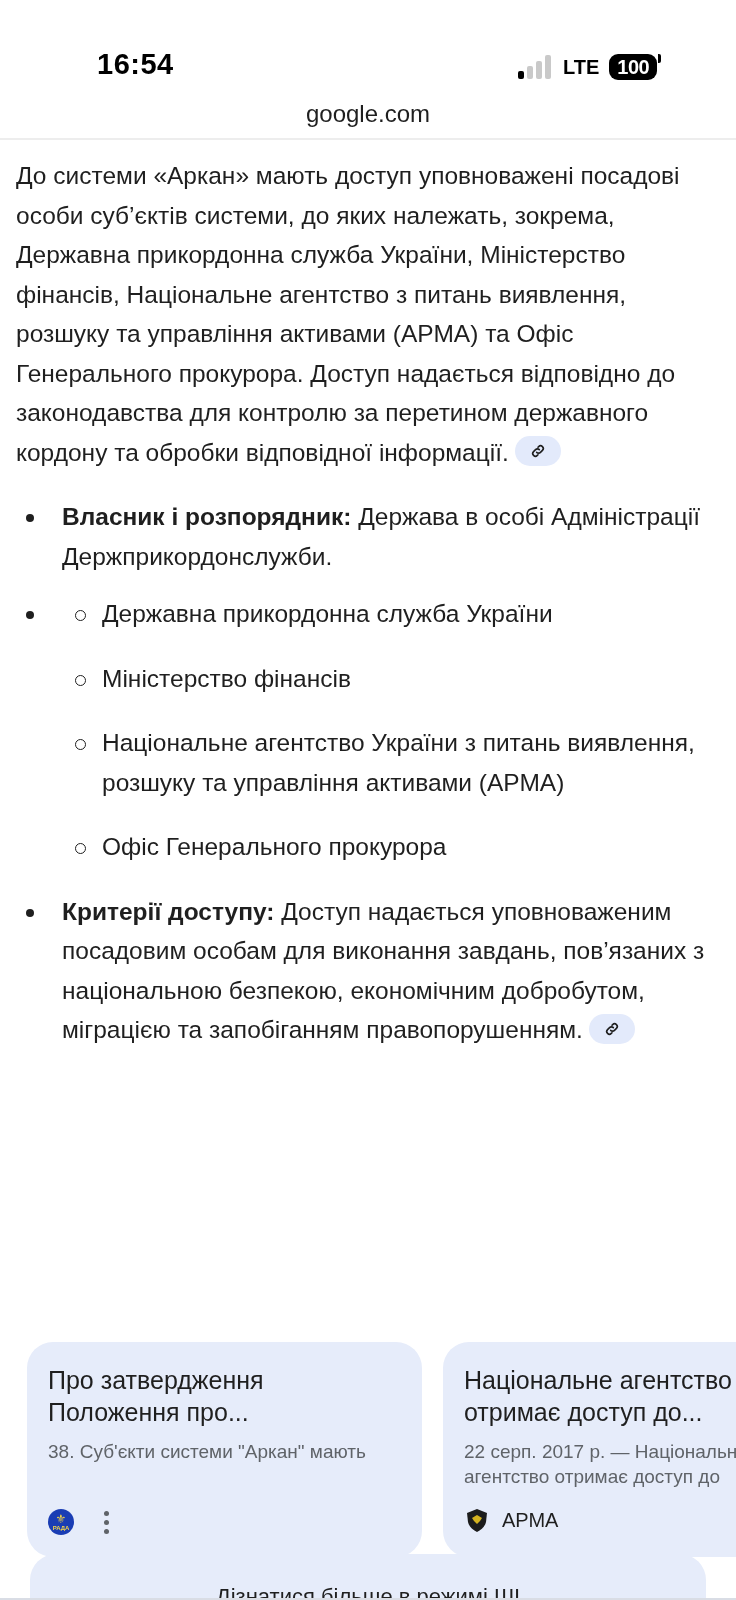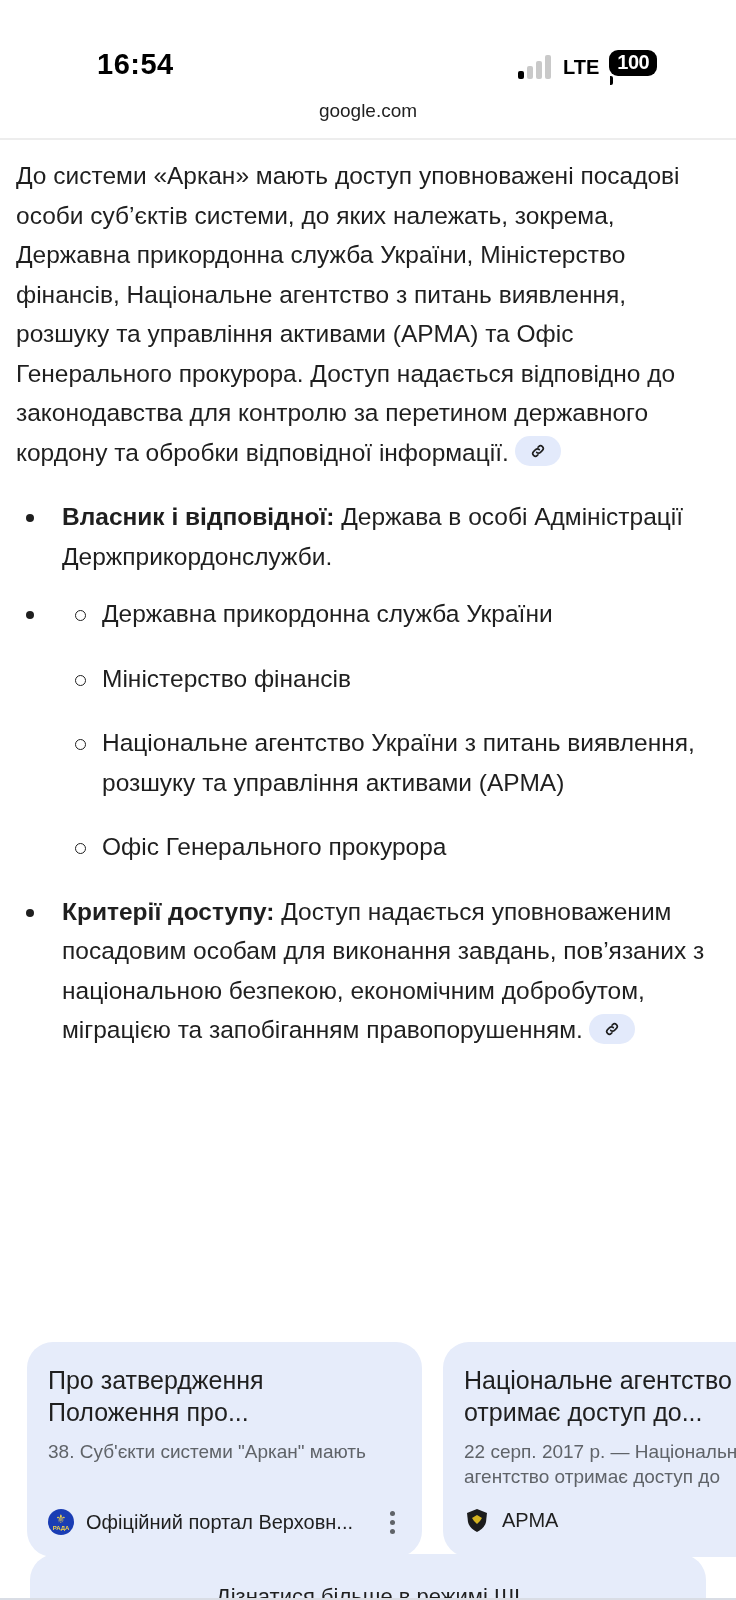--- a/index.html
+++ b/index.html
@@ -18,32 +18,32 @@
     }
     .status-right {
       position: absolute; left: 518px; top: 40px; height: 30px;
       display: flex; align-items: center;
     }
     .signal { display: flex; align-items: flex-end; height: 24px; gap: 3px; margin-right: 12px; }
     .signal span { display: block; width: 6px; border-radius: 2px; background: #c9c9c9; }
     .signal span.on { background: #000; }
     .lte { font-size: 20px; font-weight: 700; color: #000; margin-right: 10px; }
     .battery {
-      display: flex;  flex-direction: column;
+      display: flex; 
     }
     .battery-body {
       background: #000; color: #fff; border-radius: 9px;
       font-size: 20px; font-weight: 700; height: 26px; min-width: 48px;
       padding: 0 4px; display: flex; align-items: center; justify-content: center;
       letter-spacing: -0.5px;
     }
     .battery-tip { width: 3px; height: 9px; background: #000; border-radius: 0 2px 2px 0; margin-left: 1px; }
     .url-bar {
       position: absolute; top: 98px; left: 0; width: 736px; height: 42px;
-      text-align: center; font-size: 19px; color: #1f1f1f;
+      text-align: center; font-size: 24px; color: #1f1f1f;
       border-bottom: 2px solid #ededed;
     }
     .url-bar span { display: inline-block; margin-top: 2px; }
 
     .content {
       position: absolute; top: 156px; left: 16px; width: 690px;
       font-size: 24.5px; line-height: 39.5px; color: #1f1f1f;
     }
     .para { width: 680px; }
     .link-chip {
@@ -144,21 +144,21 @@
     <span>До системи «Аркан» мають доступ уповноважені посадові особи суб’єктів системи, до яких належать, зокрема, Державна прикордонна служба України, Міністерство фінансів, Національне агентство з питань виявлення, розшуку та управління активами (АРМА) та Офіс Генерального прокурора. Доступ надається відповідно до законодавства для контролю за перетином державного кордону та обробки відповідної інформації.</span><span class="link-chip">
         <svg viewBox="0 0 24 24" fill="none" stroke="#1f1f1f" stroke-width="2.4" stroke-linecap="round">
           <path d="M10 14a4 4 0 0 0 5.66 0l3-3a4 4 0 0 0-5.66-5.66l-1 1"></path>
           <path d="M14 10a4 4 0 0 0-5.66 0l-3 3a4 4 0 0 0 5.66 5.66l1-1"></path>
         </svg>
       </span>
   </p>
 
   <ul class="bullets">
     <li>
-      <span class="bold">Власник і відповідної:</span>
+      <span class="bold">Власник і розпорядник:</span>
       <span>Держава в особі Адміністрації Держприкордонслужби.</span>
     </li>
     <li>
       <ul class="sub">
         <li>Державна прикордонна служба України</li>
         <li>Міністерство фінансів</li>
         <li>Національне агентство України з питань виявлення, розшуку та управління активами (АРМА)</li>
         <li>Офіс Генерального прокурора</li>
       </ul>
     </li>
@@ -179,21 +179,20 @@
     <div class="card-title">Про затвердження</div>
     <div class="card-title">Положення про...</div>
     <div class="card-snippet">
       <div>38. Суб'єкти системи "Аркан" мають</div>
     </div>
     <div class="card-source">
       <div class="favicon rada">
         <span class="trident">⚜</span>
         <span style="font-size:6px;line-height:6px;">РАДА</span>
       </div>
-      <span class="source-name">Офіційний портал Верховн...</span>
       <div class="more-btn">
         <span></span>
           <span></span>
           <span></span>
       </div>
     </div>
   </div>
 
   <div class="card second">
     <div class="card-title">Національне агентство</div>

